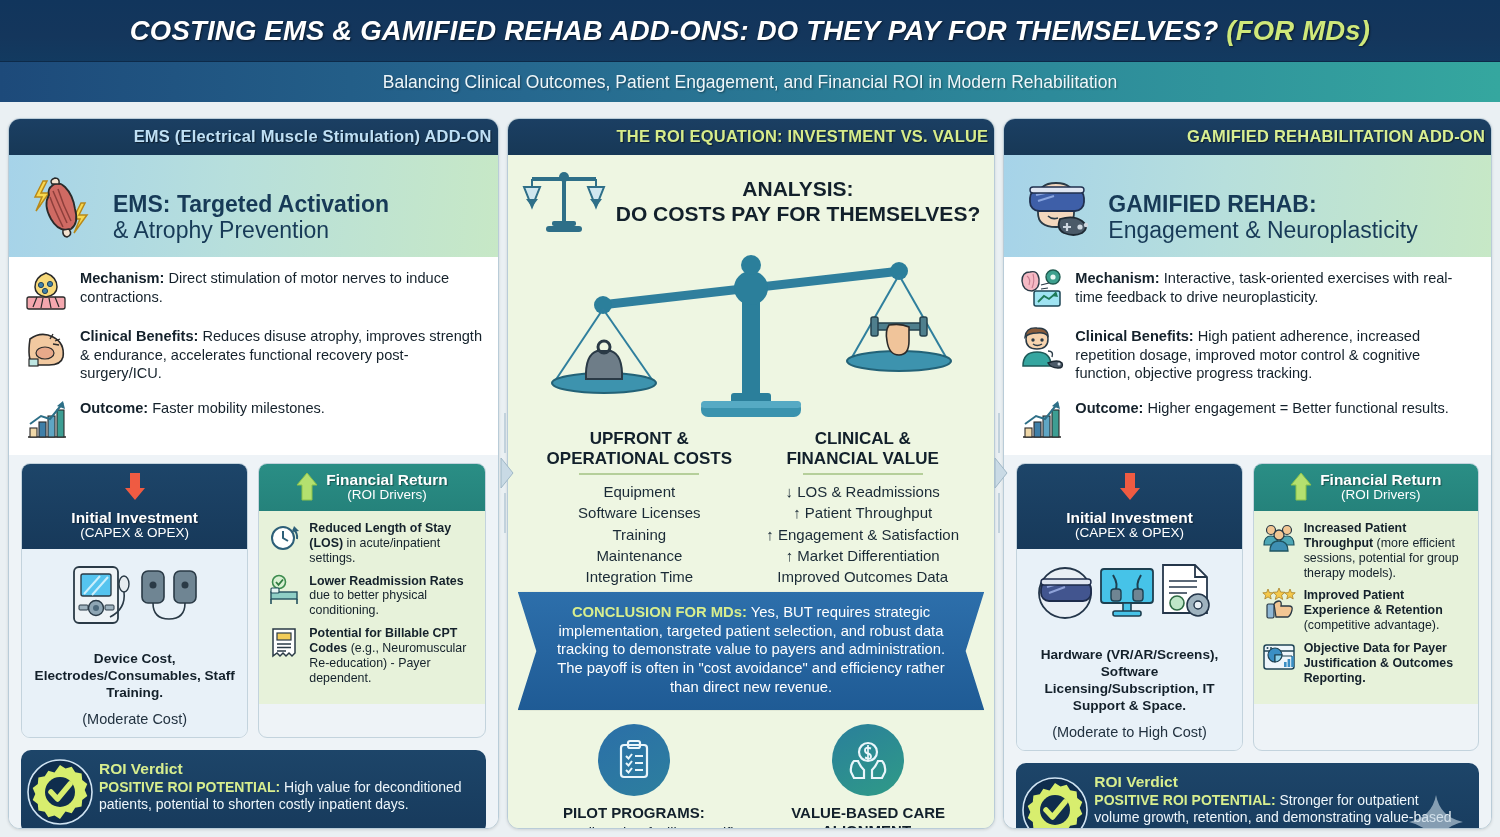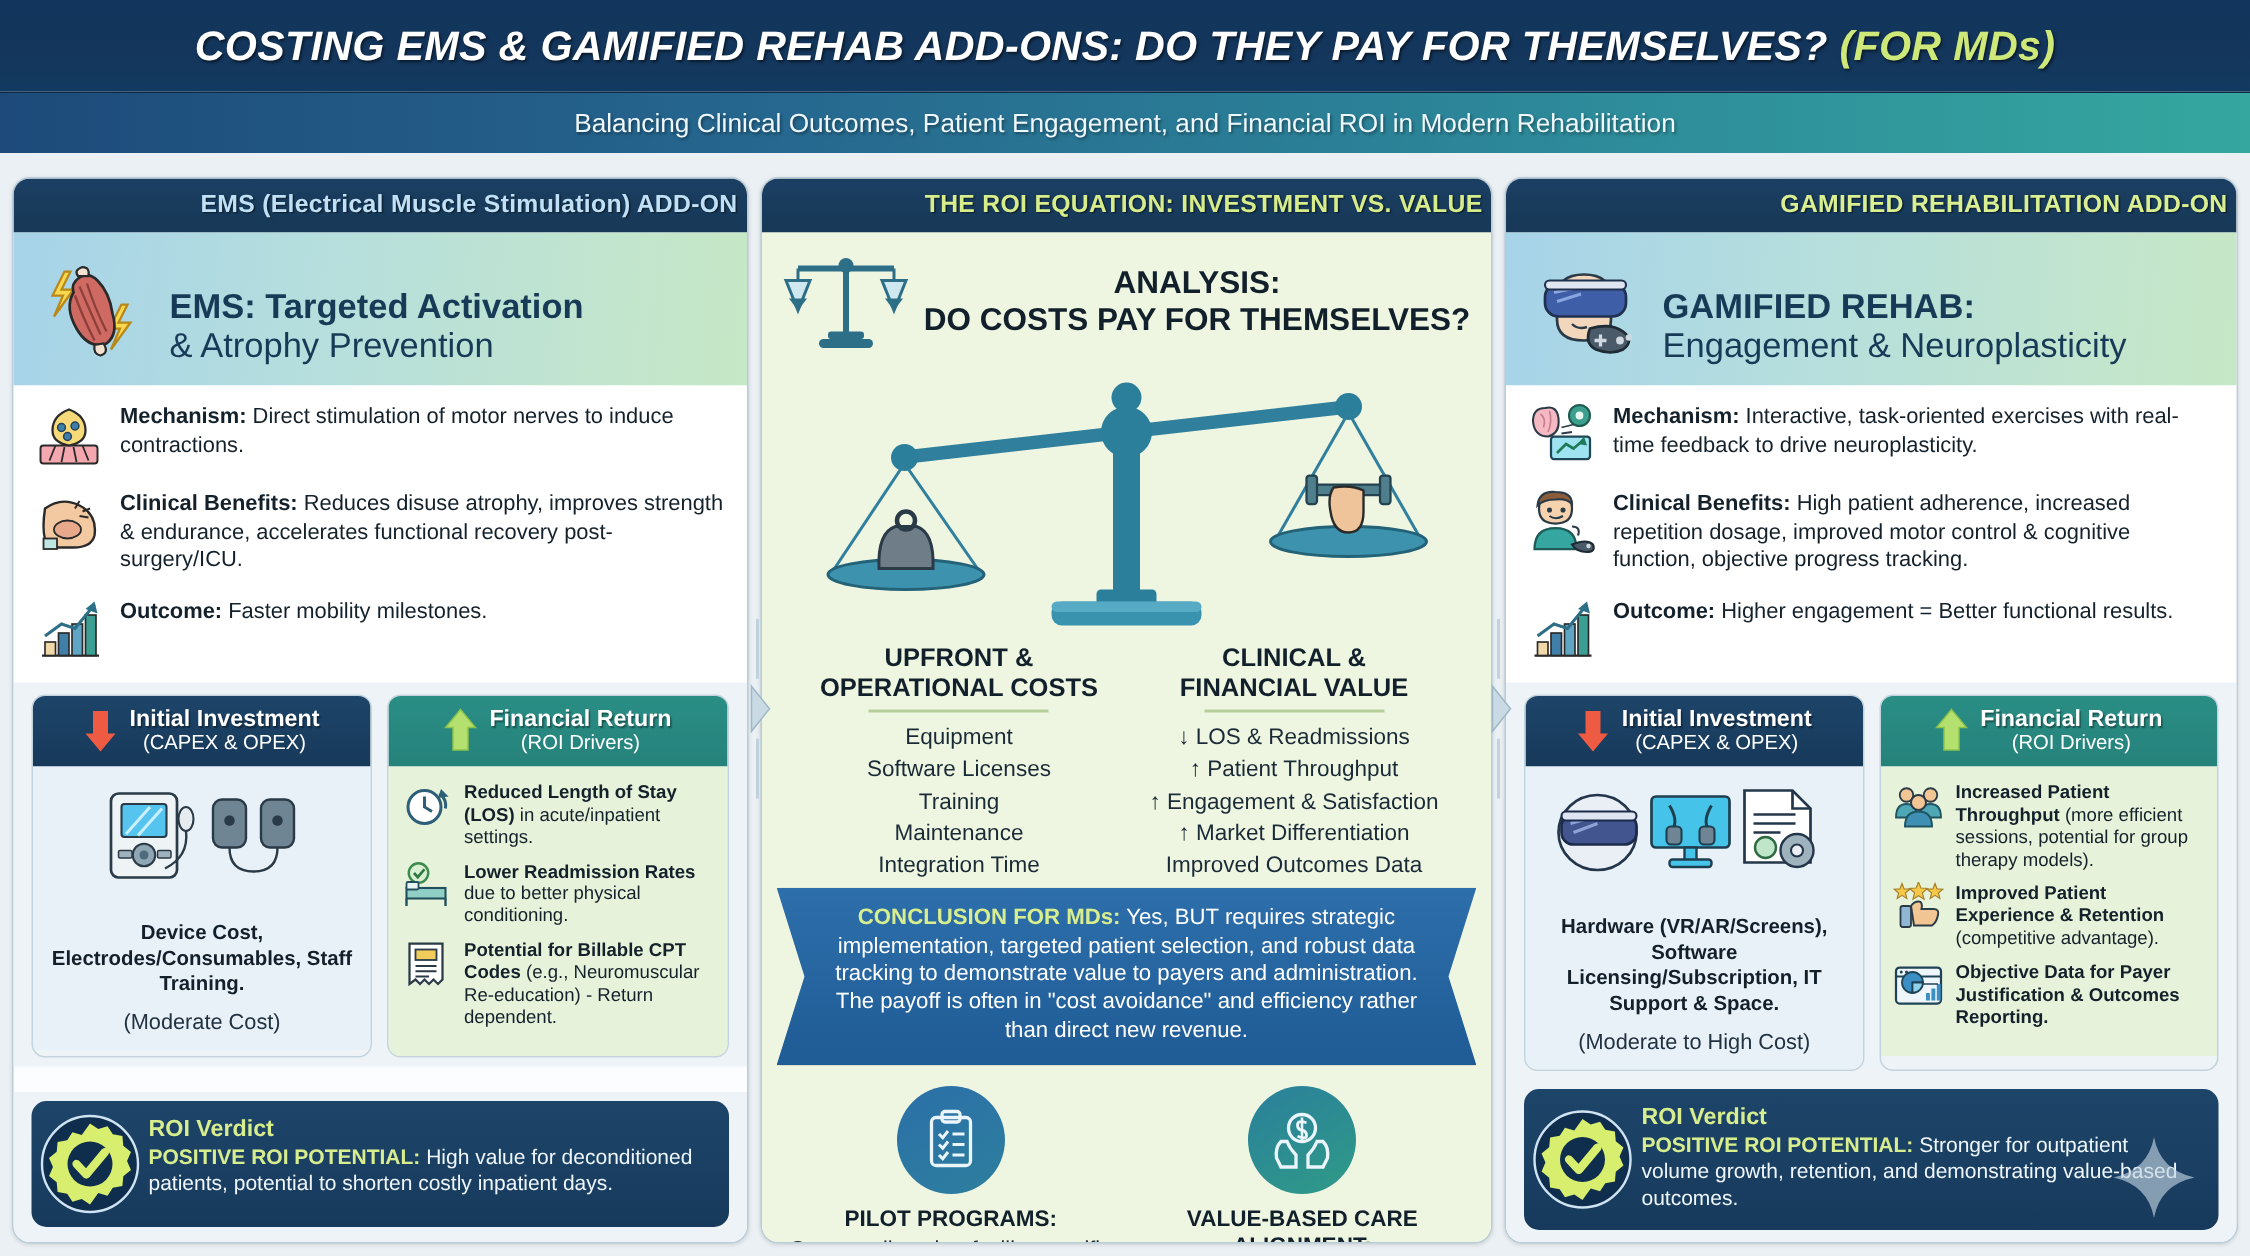--- a/index.html
+++ b/index.html
@@ -84,21 +84,21 @@
   .bullet .btxt { font-size: 14.6px; color: #14212b; line-height: 1.28; padding-top: 2px; }
   .bullet .btxt b { font-weight: bold; }
 
   
   .subcards { display: flex; gap: 10px; padding: 8px 12px 6px; background: #eef3f7; }
   .subcard { flex: 1; border-radius: 9px; overflow: hidden; border: 1.5px solid #c3d3dd; }
   .sc-hdr {
     display: flex; align-items: center; justify-content: center; gap: 8px;
     padding: 7px 6px 8px; color: #fff; text-align: center; line-height: 1.1;
   }
-  .sc-hdr.invest { background: linear-gradient(180deg, #1d4569 0%, #17395a 100%); }
+  .sc-hdr.invest { background: linear-gradient(180deg, #1d4569 0%, #17395a 100%); flex-direction: column; }
   .sc-hdr.return { background: linear-gradient(180deg, #2a8e85 0%, #25827b 100%); }
   .sc-hdr .t1 { font-size: 15.5px; font-weight: bold; text-shadow: 1px 1px 1px rgba(0,0,0,.4); }
   .sc-hdr .t2 { font-size: 13.5px; font-weight: normal; }
   .sc-body { padding: 10px 8px 10px; }
   .sc-body.invest { background: #e8f1f8; min-height: 188px; text-align: center; }
   .sc-body.return { background: #e7f2da; min-height: 188px; }
   .sc-cap { font-size: 13.6px; font-weight: bold; color: #13202a; line-height: 1.25; margin-top: 18px; }
   .sc-sub { font-size: 14.5px; color: #223240; margin-top: 9px; }
 
   .ritem { display: flex; gap: 8px; align-items: flex-start; margin-bottom: 8px; }
@@ -324,21 +324,21 @@
               </div>
               <div class="ritem">
                 <svg class="rico" viewBox="0 0 34 32">
                   <path d="M6 3 H28 V27 L25 30 L22 27 L19 30 L16 27 L13 30 L10 27 L6 30 Z" fill="#fff" stroke="#2a3a46" stroke-width="1.5"></path>
                   <rect x="10" y="7" width="14" height="7" fill="#f2cc5a" stroke="#2a3a46" stroke-width="1.2"></rect>
                   <line x1="10" y1="18" x2="24" y2="18" stroke="#2a3a46" stroke-width="1.3"></line>
                   <line x1="10" y1="21.5" x2="24" y2="21.5" stroke="#2a3a46" stroke-width="1.3"></line>
                   <line x1="10" y1="25" x2="19" y2="25" stroke="#2a3a46" stroke-width="1.3"></line>
                 </svg>
                 <div class="rtxt">
-                  <b>Potential for Billable CPT Codes</b><span> (e.g., Neuromuscular Re-education) - Return dependent.</span>
+                  <b>Potential for Billable CPT Codes</b><span> (e.g., Neuromuscular Re-education) - Payer dependent.</span>
                 </div>
               </div>
             </div>
           </div>
         </div>
 
         <div class="verdict-wrap">
           <div class="verdict">
             <svg class="gear" width="70" height="70" viewBox="0 0 70 70">
               <circle cx="35" cy="35" r="32" fill="#0f2d4d" stroke="#cfe3f2" stroke-width="1.6"></circle>

